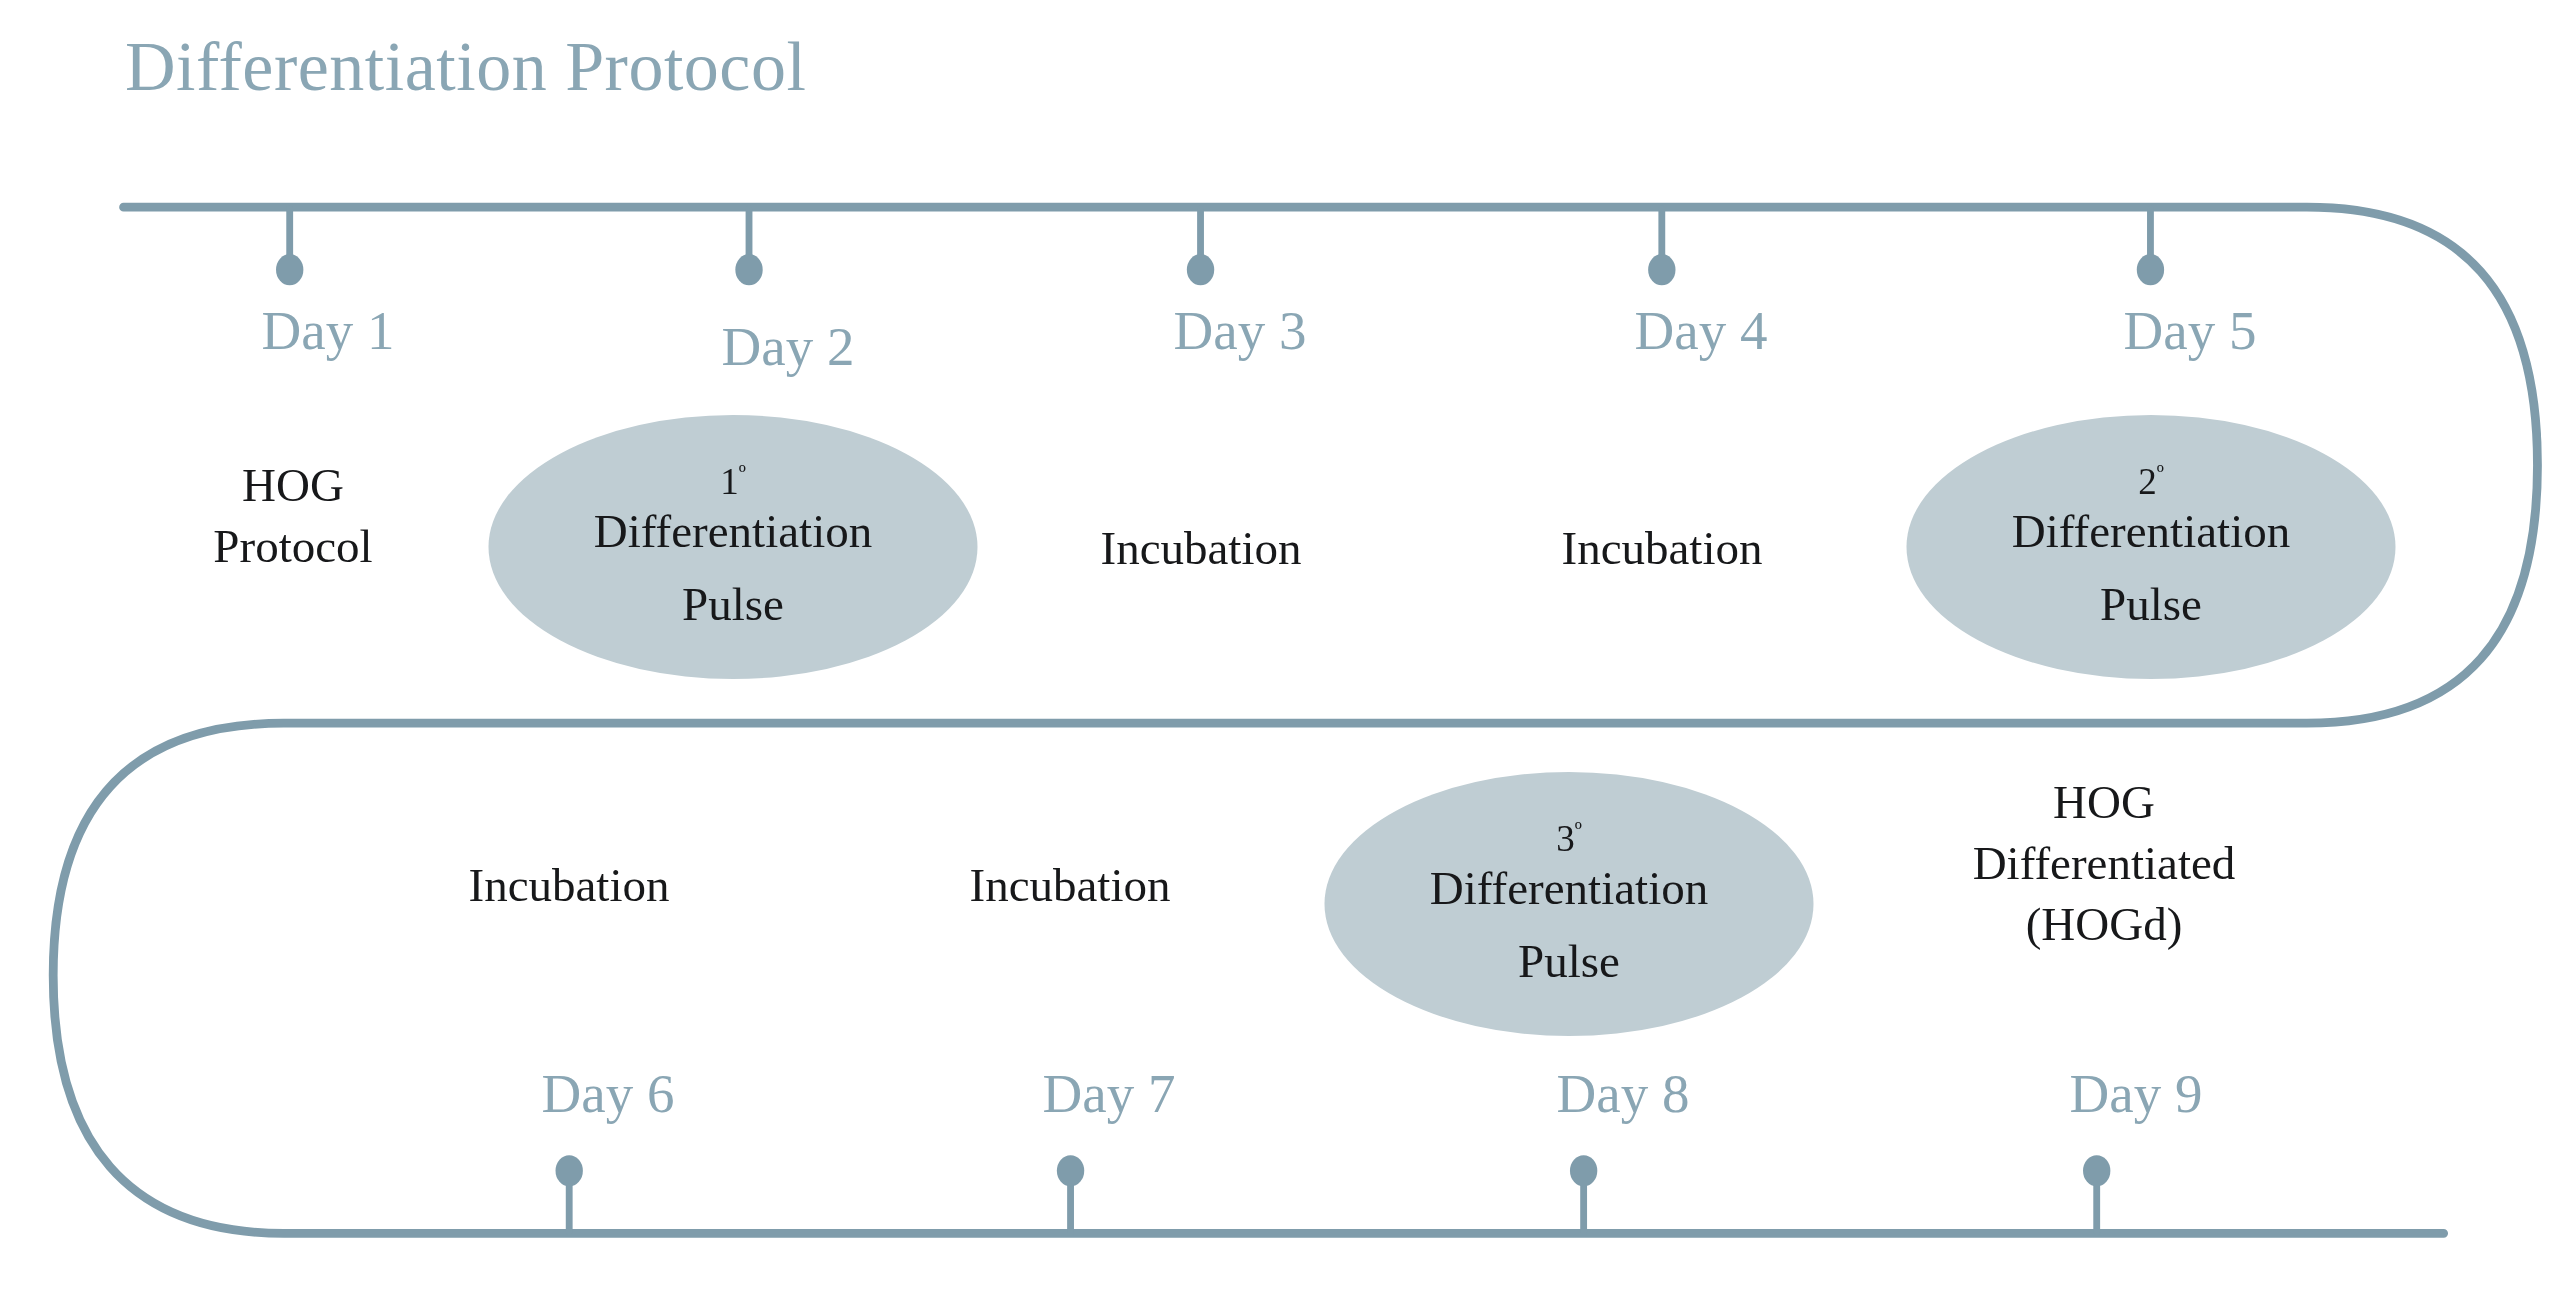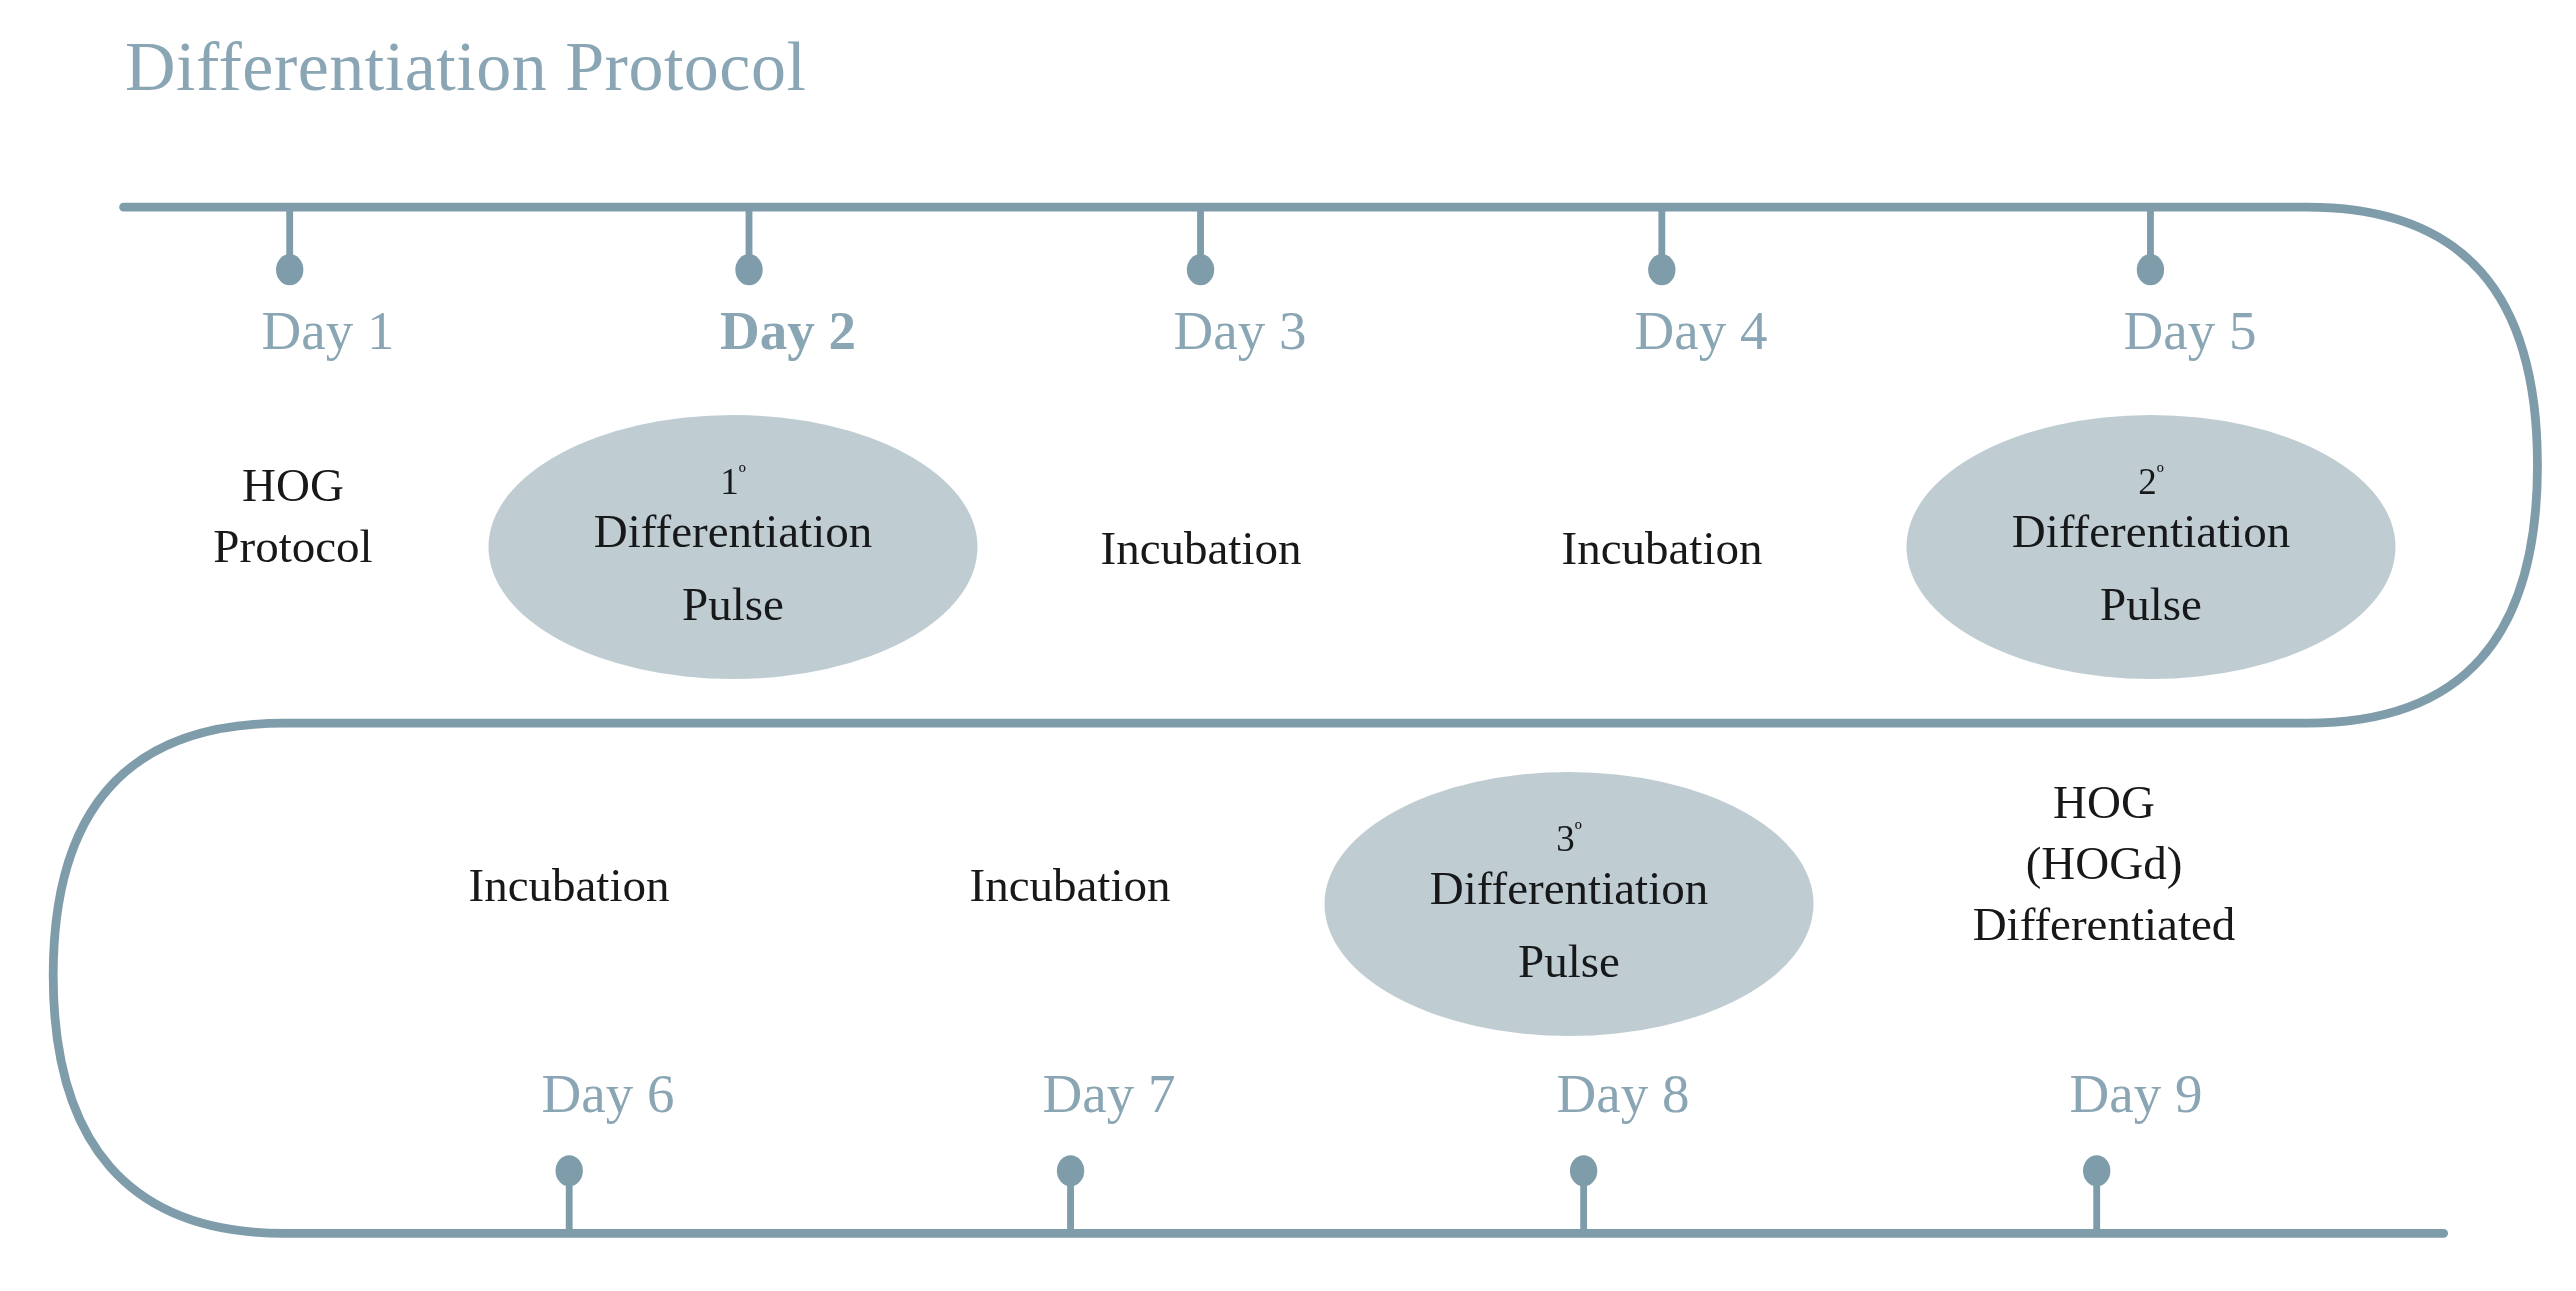--- a/index.html
+++ b/index.html
@@ -136,21 +136,21 @@
 
     <g fill="#7f9cab">
       <ellipse cx="582" cy="1198" rx="14" ry="16"></ellipse>
       <ellipse cx="1095" cy="1198" rx="14" ry="16"></ellipse>
       <ellipse cx="1620" cy="1198" rx="14" ry="16"></ellipse>
       <ellipse cx="2145" cy="1198" rx="14" ry="16"></ellipse>
     </g>
   </svg>
 
   <div class="day-label" style="left:289px;  top:303px;">Day 1</div>
-  <div class="day-label" style="left:749px;  top:303px;font-weight:bold;">Day 2</div>
+  <div class="day-label" style="left:749px;  top:319px;">Day 2</div>
   <div class="day-label" style="left:1201px; top:303px;">Day 3</div>
   <div class="day-label" style="left:1662px; top:303px;">Day 4</div>
   <div class="day-label" style="left:2151px; top:303px;">Day 5</div>
 
   <div class="stage-text" style="left:293px; top:455px;">
     <div>HOG</div>
     <div>Protocol</div>
   </div>
 
   <div class="pulse" style="left:733px; top:415px; width:489px; height:264px;">
@@ -172,22 +172,22 @@
   <div class="stage-text" style="left:1070px; top:855px;">Incubation</div>
 
   <div class="pulse" style="left:1569px; top:772px; width:489px; height:264px;">
     <div class="ord"><span>3</span><sup>º</sup></div>
     <div class="l1">Differentiation</div>
     <div class="l2">Pulse</div>
   </div>
 
   <div class="stage-text" style="left:2104px; top:772px;">
     <div>HOG</div>
+    <div>Differentiated</div>
     <div>(HOGd)</div>
-    <div>Differentiated</div>
   </div>
 
   <div class="day-label" style="left:569px;  top:1066px;">Day 6</div>
   <div class="day-label" style="left:1070px; top:1066px;">Day 7</div>
   <div class="day-label" style="left:1584px; top:1066px;">Day 8</div>
   <div class="day-label" style="left:2097px; top:1066px;">Day 9</div>
 
 </div>
 
 

